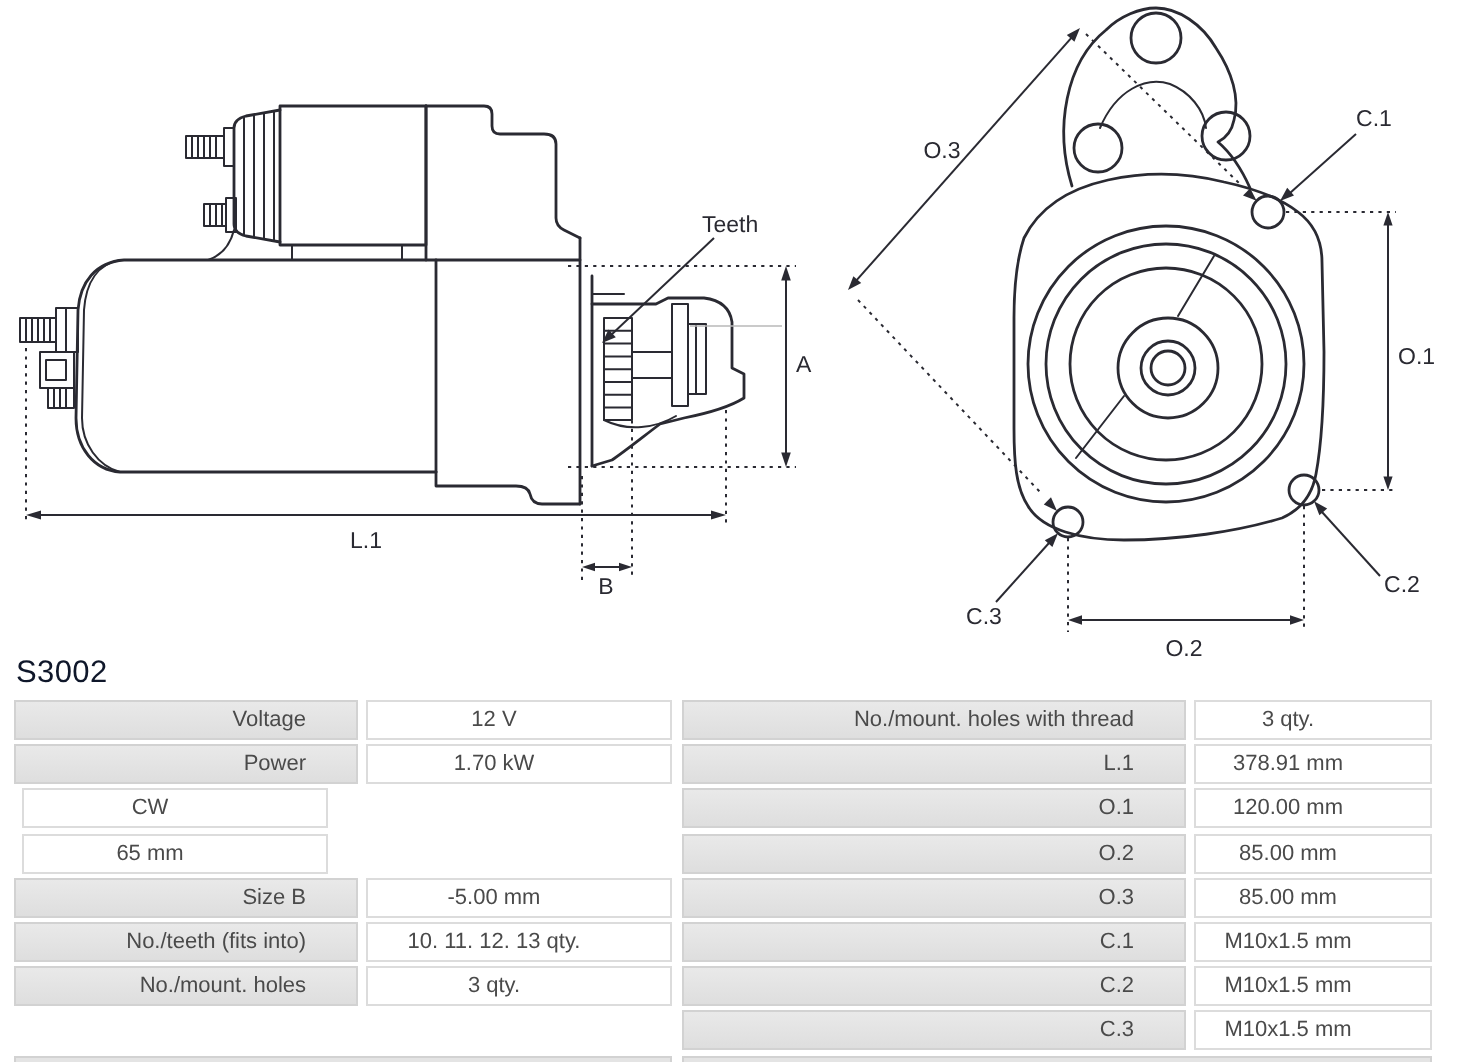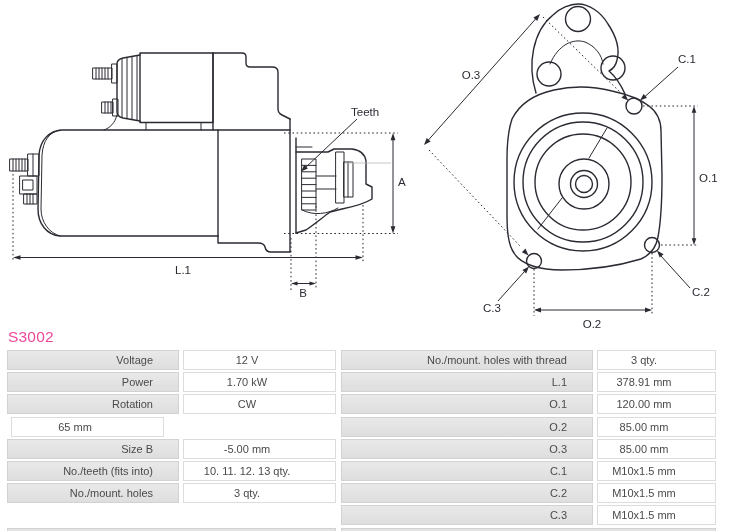--- a/index.html
+++ b/index.html
@@ -10,21 +10,21 @@
   .drawings{position:absolute;left:0;top:0;}
   .ln{fill:none;stroke:#2a2a32;stroke-width:1.4;stroke-linejoin:round;stroke-linecap:round;}
   .thin{stroke-width:1;}
   .dim{fill:none;stroke:#2a2a32;stroke-width:1;}
   .dot{fill:none;stroke:#2a2a32;stroke-width:1;stroke-dasharray:1.6 2.6;}
   .arr{fill:#2a2a32;stroke:none;}
   .cline{fill:none;stroke:#b8b8b8;stroke-width:0.8;}
   text.dimlbl{font-family:"Liberation Sans",sans-serif;font-size:11.5px;fill:#2a2a32;}
   .part-number{
     position:absolute;left:8px;top:328px;
-    font-size:15.5px;letter-spacing:0.2px;color:#ec4899;font-weight:400;
+    font-size:15.5px;letter-spacing:0.2px;color:#0f172a;font-weight:400;
   }
   .spec-table{position:absolute;top:350px;}
   .spec-table.left{left:7px;}
   .spec-table.right{left:341px;}
   .spec-row{display:flex;margin-bottom:2.2px;}
   .cell{
     box-sizing:border-box;height:20px;line-height:18px;
     font-size:11px;color:#4a4a4a;text-align:right;padding-right:25px;
     white-space:nowrap;overflow:hidden;
   }
@@ -209,21 +209,20 @@
 <div class="spec-table left">
     <div class="spec-row">
       <div class="cell label">Voltage</div>
       <div class="cell value">12 V</div>
     </div>
     <div class="spec-row">
       <div class="cell label">Power</div>
       <div class="cell value">1.70 kW</div>
     </div>
     <div class="spec-row">
-      <div class="cell label">Rotation</div>
       <div class="cell value">CW</div>
     </div>
     <div class="spec-row">
       <div class="cell value">65 mm</div>
     </div>
     <div class="spec-row">
       <div class="cell label">Size B</div>
       <div class="cell value">-5.00 mm</div>
     </div>
     <div class="spec-row">

